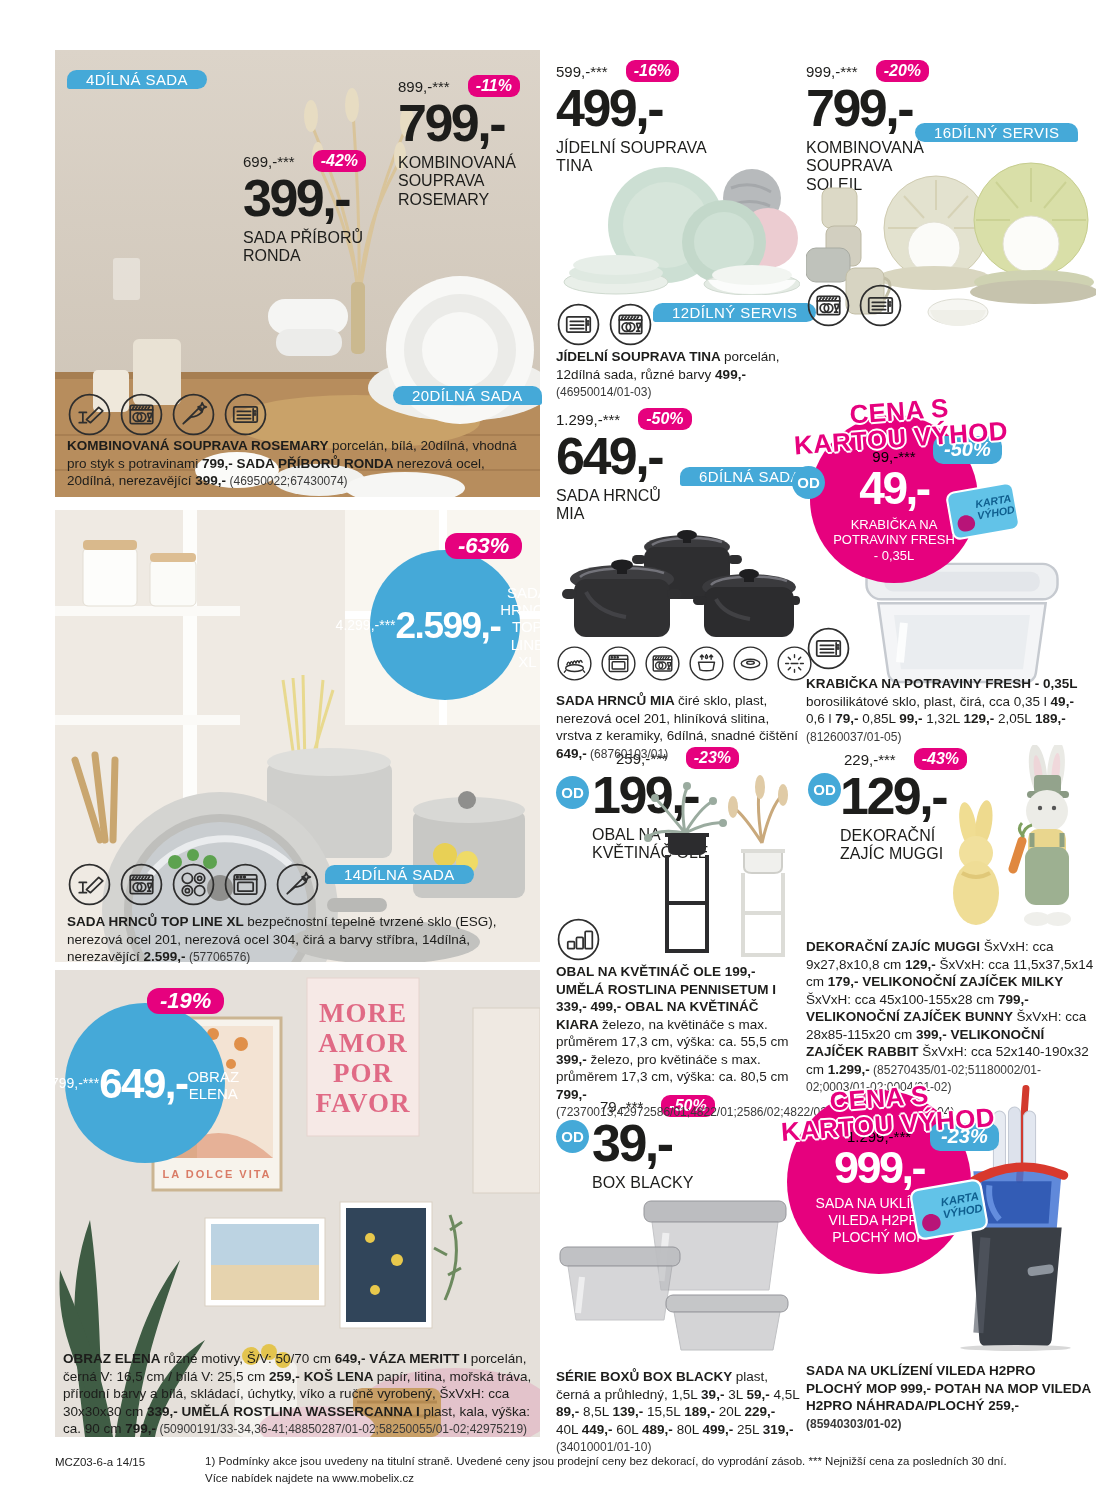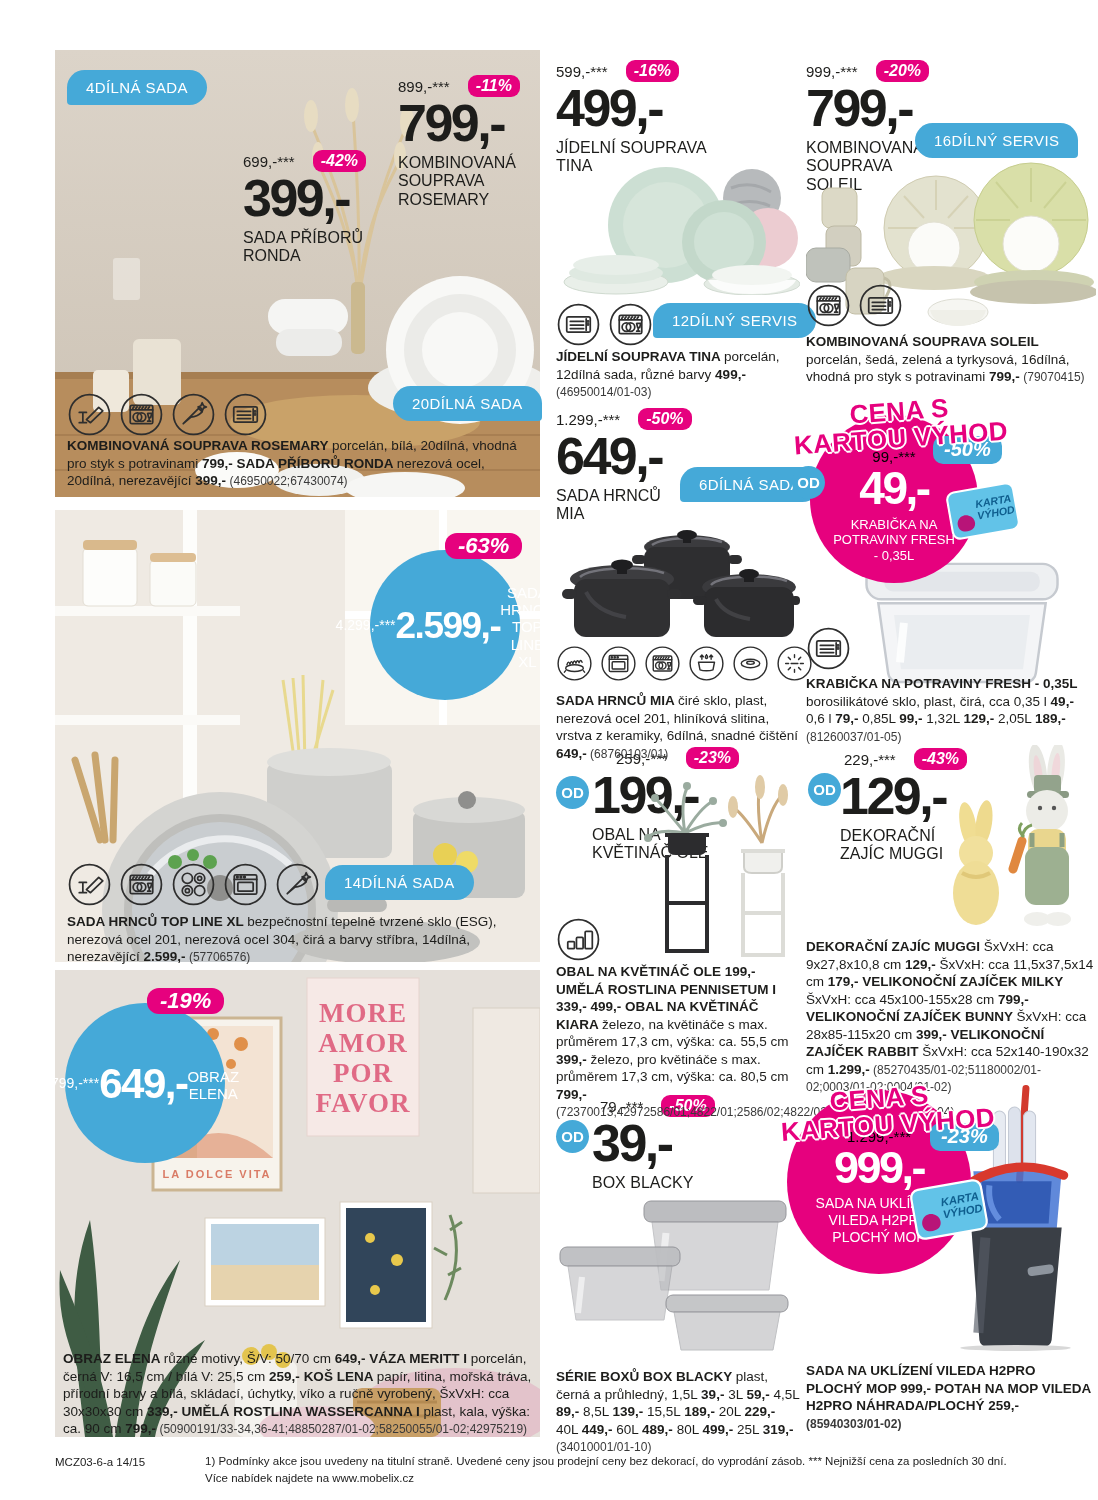--- a/index.html
+++ b/index.html
@@ -10,21 +10,21 @@
   .abs{position:absolute}
   
   .pg{position:absolute}
   .oldrow{display:flex;align-items:center;gap:18px;font-size:15px;white-space:nowrap}
   .disc{background:#e6017e;color:#fff;font-weight:700;font-style:italic;
         border-radius:9px;padding:1px 8px 1px;font-size:16px;line-height:20px}
   .big{font-weight:700;font-size:52px;line-height:.94;letter-spacing:-2.5px;margin-top:2px;white-space:nowrap}
   .plabel{font-size:16px;line-height:1.16;margin-top:6px}
   
   .pill{position:absolute;background:#45a9d8;color:#fff;font-size:15px;line-height:1;
-        padding:10px 19px;border-radius:22px 22px 22px 5px;letter-spacing:.4px;white-space:nowrap}
+        padding:2px 19px;border-radius:22px 22px 22px 5px;letter-spacing:.4px;white-space:nowrap}
   .pill.rb{border-radius:22px 22px 5px 22px}
   
   .bcircle{position:absolute;background:#45a9d8;border-radius:50%;color:#fff;
            display:flex;flex-direction:row;align-items:center;justify-content:center;text-align:center;z-index:2}
   .bcircle .oldrow{color:#fff;font-size:14px;justify-content:center}
   .bcircle .big{font-size:40px;letter-spacing:-1.5px}
   .bcircle .plabel{font-size:15px;margin-top:4px}
   
   .pcircle{position:absolute;background:#e6017e;border-radius:50%;color:#fff;
            display:flex;flex-direction:column;align-items:center;text-align:center;z-index:2}
@@ -519,21 +519,20 @@
       <path d="M124 150 q4 16 28 16 q24 0 28 -16" fill="#efefe8"></path>
     </svg>
     <div class="icons" style="left:0;top:228px">
         <span class="picto"><svg viewBox="0 0 44 44">
             <use href="#i-dishwasher"></use>
           </svg></span>
         <span class="picto"><svg viewBox="0 0 44 44">
             <use href="#i-microwave"></use>
           </svg></span>
       </div>
-    <p class="desc" style="left:0;top:278px;width:290px"><span style="font-weight: 700;">KOMBINOVANÁ SOUPRAVA SOLEIL </span><span>porcelán, šedá, zelená a tyrkysová, 16dílná, vhodná pro styk s potravinami </span><span style="font-weight: 700;">799,-</span><span class="code"> (79070415)</span></p>
   </section>
 
   <section class="block" style="left:790px;top:398px;width:306px;height:342px">
     <div class="cenahdr" style="left:0;top:0;width:220px">
       <span>CENA S</span><br><span>KARTOU VÝHOD</span>
     </div>
     <div class="pcircle" style="left:20px;top:17px;width:168px;height:168px;padding-top:0;justify-content:center">
       <div class="oldrow" style="margin-top:14px">
           <span>99,-***</span>
         </div>

